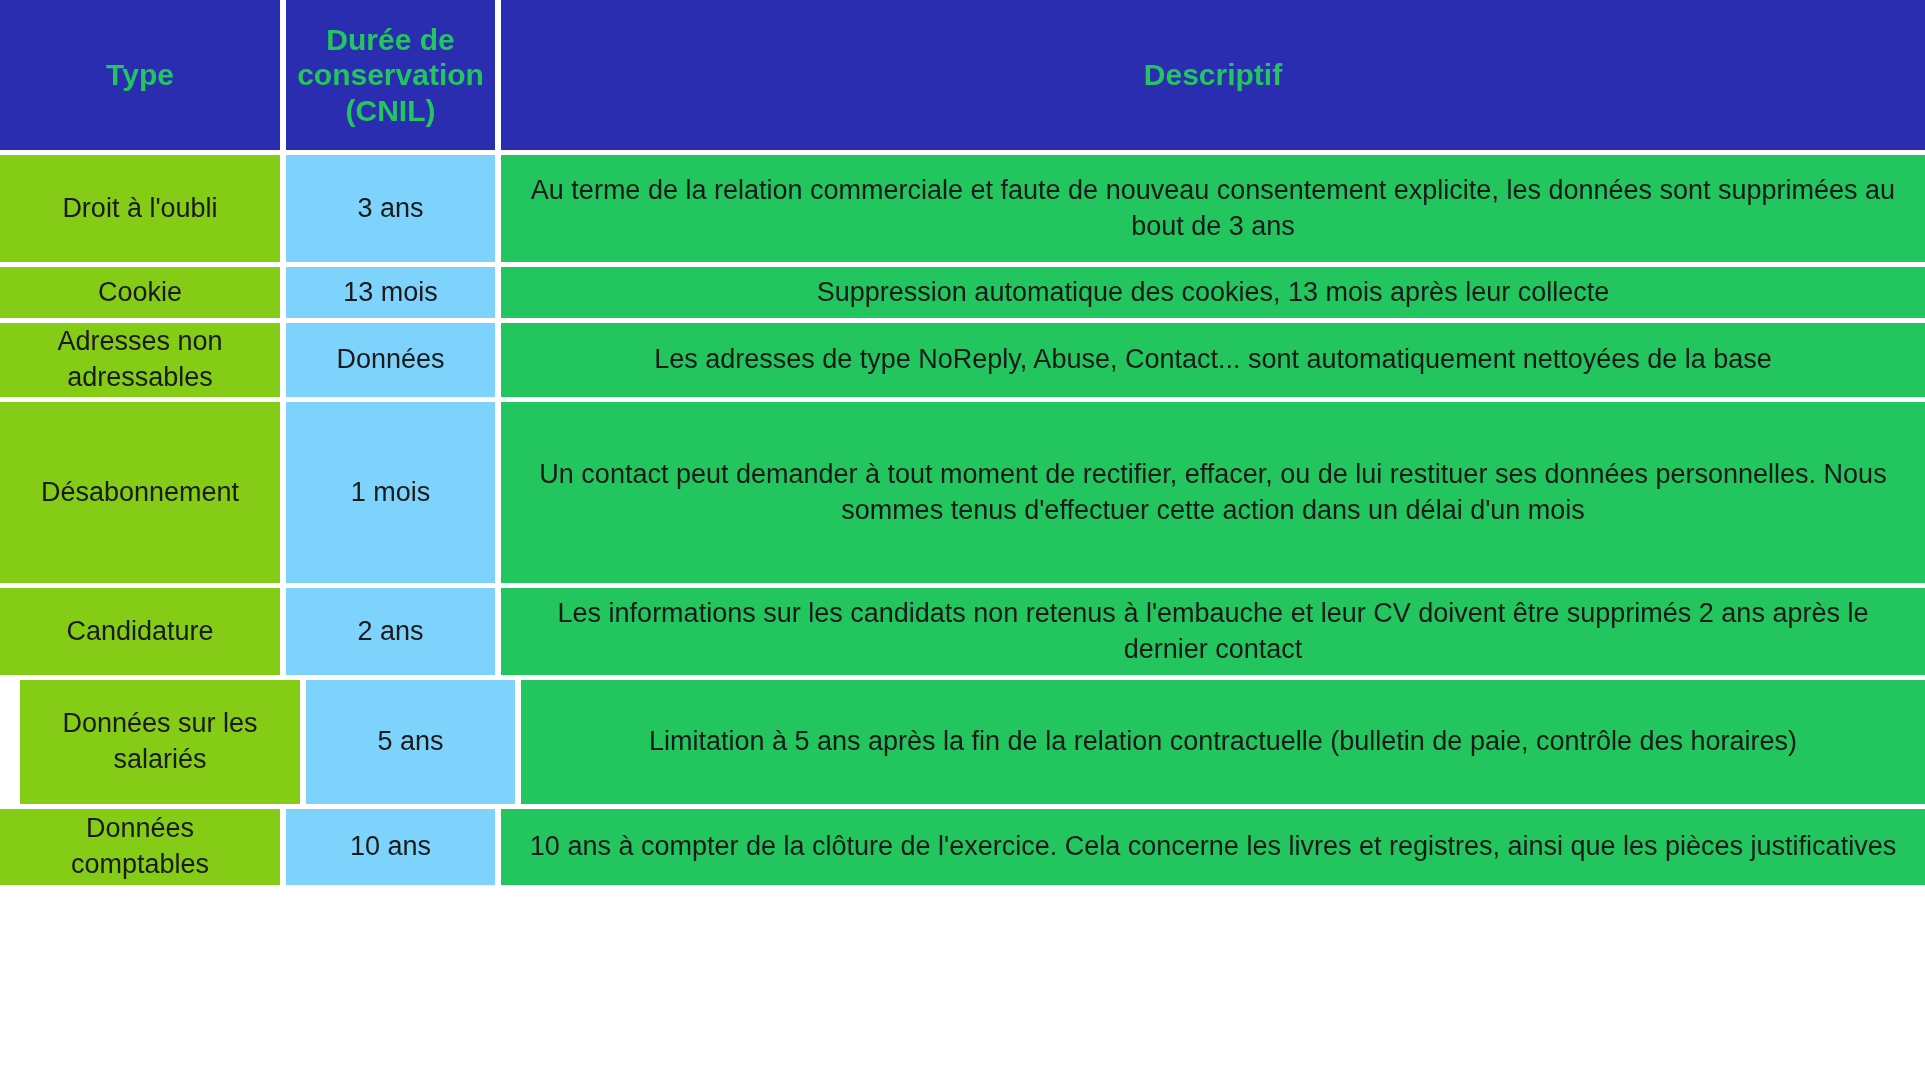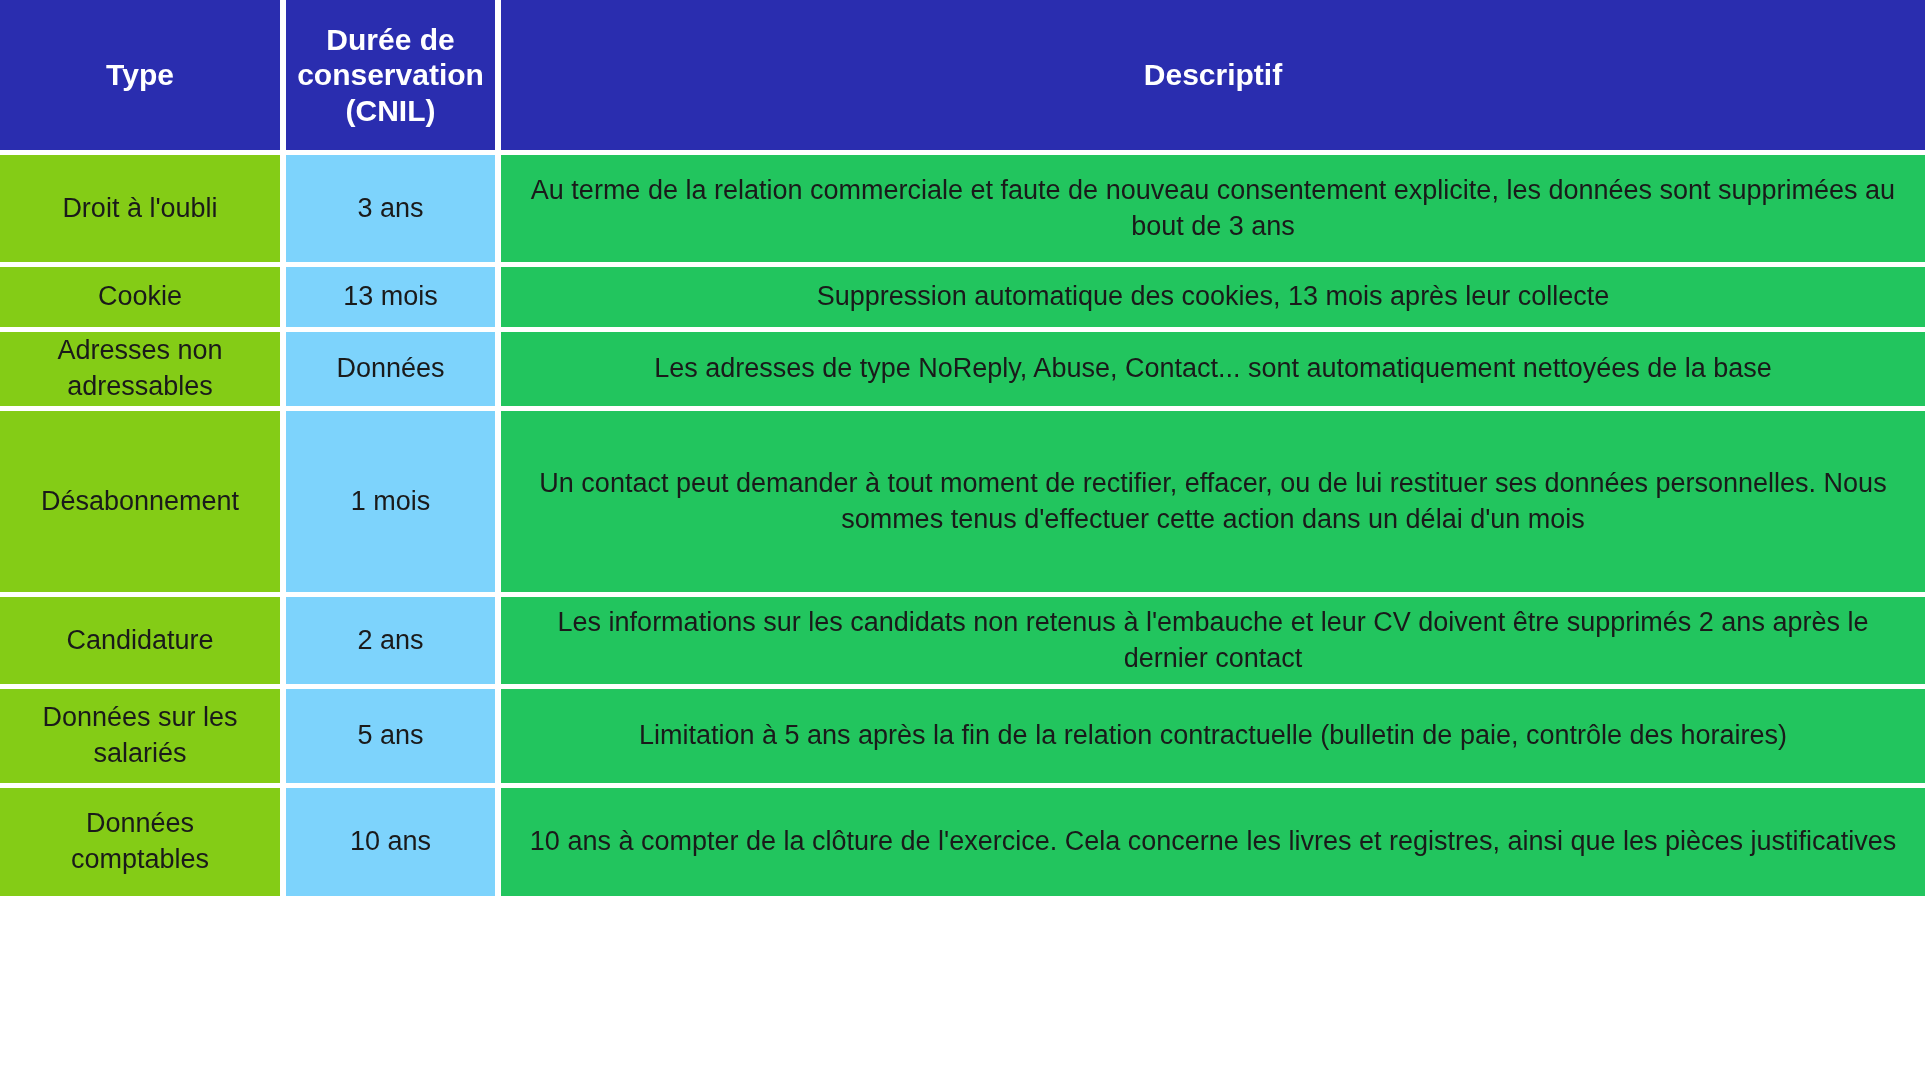--- a/index.html
+++ b/index.html
@@ -33,45 +33,45 @@
     overflow: hidden;
   }
   .c-type   { width: 280px; flex: 0 0 280px; margin-right: 6px; }
   .c-dur    { width: 209px; flex: 0 0 209px; margin-right: 6px; }
   .c-desc   { flex: 1 1 auto; }
 
   
   .header-row { height: 150px; margin-bottom: 5px; }
   .header-row .cell {
     background: #2A2DAF;
-    color: #ffffff;
+    color: #22c55e;
     font-weight: bold;
     font-size: 30px;
     line-height: 1.18;
   }
 
   
   .body-row .c-type { background: #84cc16; }
   .body-row .c-dur  { background: #7dd3fc; }
   .body-row .c-desc { background: #22c55e; }
   .body-row .cell {
     color: #1a1a1a;
     font-size: 27px;
     font-weight: normal;
     line-height: 1.33;
   }
   .body-row .c-desc { font-size: 27px; }
 
   .r1 { height: 107px; }
-  .r2 { height: 60px; }
+  .r2 { height: 51px; }
   .r3 { height: 74px; }
   .r4 { height: 181px; }
   .r5 { height: 87px; }
-  .r6 { height: 94px; }
-  .r7 { height: 108px; }
+  .r6 { height: 124px; padding-left: 20px; }
+  .r7 { height: 76px; }
 
   .desc-text { display: block; }
 </style>
 </head>
 <body>
 
 <div id="table-wrap">
 
   <div class="row header-row">
     <div class="cell c-type">

